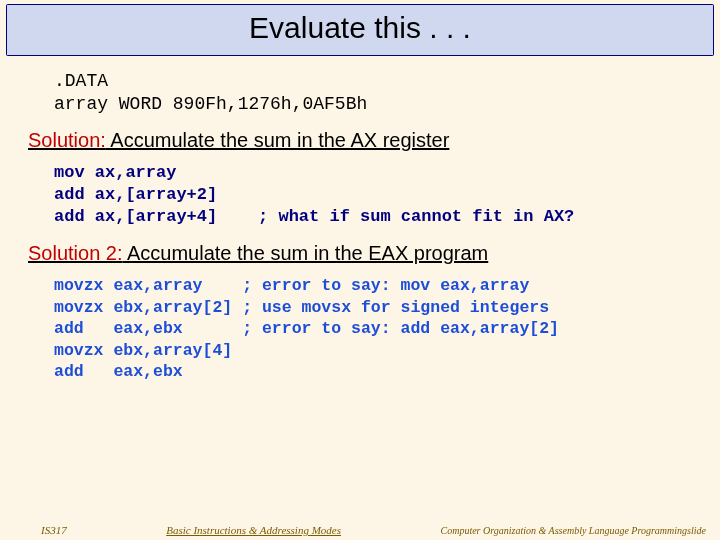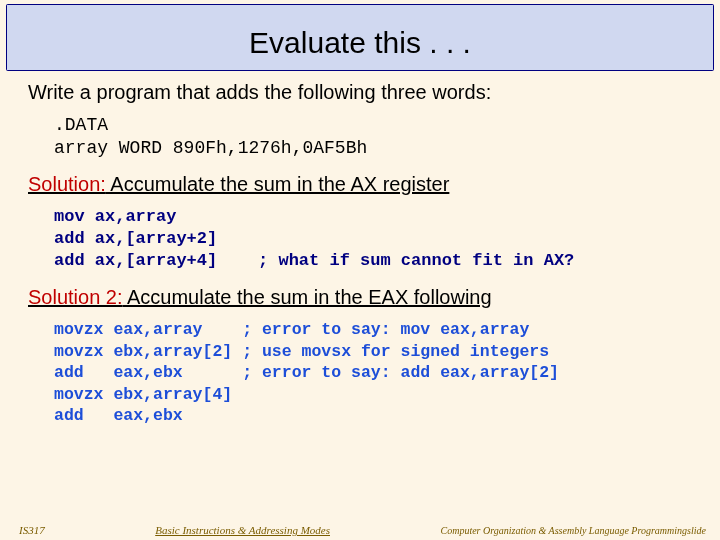--- a/index.html
+++ b/index.html
@@ -8,21 +8,21 @@
   .slide { width: 720px; height: 540px; display: flex; flex-direction: column; }
   .title-bar {
     background: #000080;
     margin: 4px 6px 8px 6px;
     padding: 0;
     border-radius: 2px;
   }
   .title-inner {
     background: #d0d8f0;
     margin: 1px;
-    padding: 21px 0 10px 0;
+    padding: 6px 0 10px 0;
     text-align: center;
     font-family: "Comic Sans MS", cursive, sans-serif;
     font-size: 30px;
     color: #000;
   }
   .content { flex: 1; padding: 2px 28px 0 28px; }
   .prompt-line {
     font-size: 20px;
     margin-bottom: 10px;
   }
@@ -54,55 +54,54 @@
     font-weight: bold;
     margin: 2px 0 0 26px;
     line-height: 1.3;
     white-space: pre;
     color: #1d4ed8;
   }
   .footer {
     display: flex;
     justify-content: space-between;
     align-items: flex-end;
-    padding: 0 14px 4px 19px;
+    padding: 0 14px 4px 41px;
     font-family: Georgia, "Times New Roman", serif;
     font-style: italic;
     font-size: 11px;
     color: #7a5c00;
   }
   .footer-mid { text-decoration: underline; font-style: italic; margin-top: 16px; }
   .footer-right { text-align: right; font-size: 10px; max-width: 300px; margin-top: 40px; }
 </style>
 </head>
 <body>
 
 <div class="slide">
 
   <div class="title-bar">
     <div class="title-inner">Evaluate this . . .</div>
   </div>
 
   <div class="content">
 
-    <div class="prompt-line">Write a program that adds the following three words:</div>
 
     <div class="code-block">.DATA
 array WORD 890Fh,1276h,0AF5Bh</div>
 
     <div class="solution-line">
       <span class="solution-label">Solution:</span><span> Accumulate the sum in the AX register</span>
     </div>
 
     <div class="code2">mov ax,array
 add ax,[array+2]
 add ax,[array+4]    ; what if sum cannot fit in AX?</div>
 
     <div class="solution-line">
-      <span class="solution-label">Solution 2:</span><span> Accumulate the sum in the EAX following</span>
+      <span class="solution-label">Solution 2:</span><span> Accumulate the sum in the EAX program</span>
     </div>
 
     <div class="code3">movzx eax,array    ; error to say: mov eax,array
 movzx ebx,array[2] ; use movsx for signed integers
 add   eax,ebx      ; error to say: add eax,array[2]
 movzx ebx,array[4]
 add   eax,ebx</div>
 
   </div>
 

